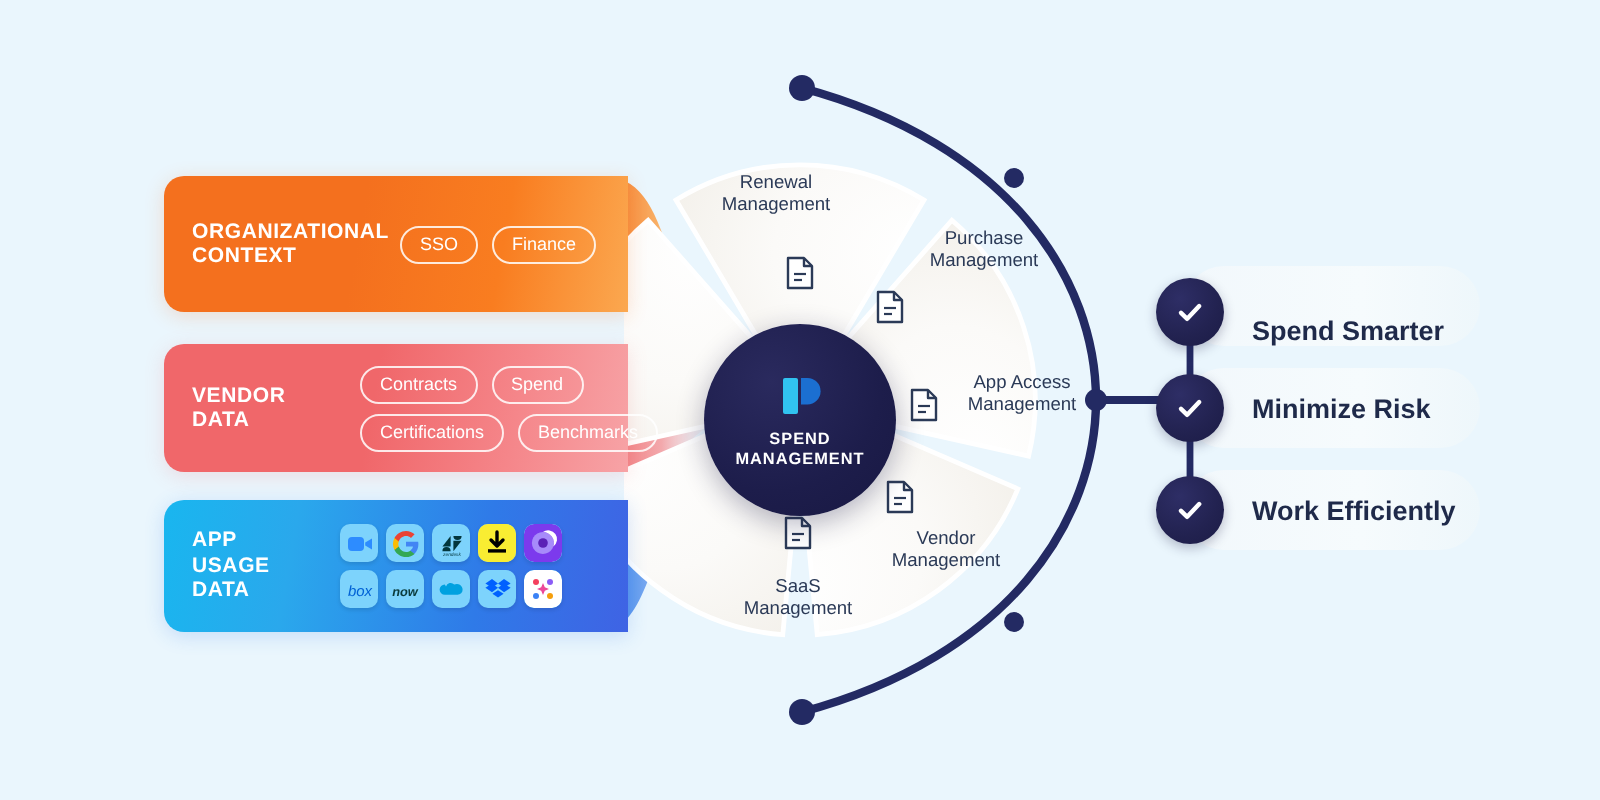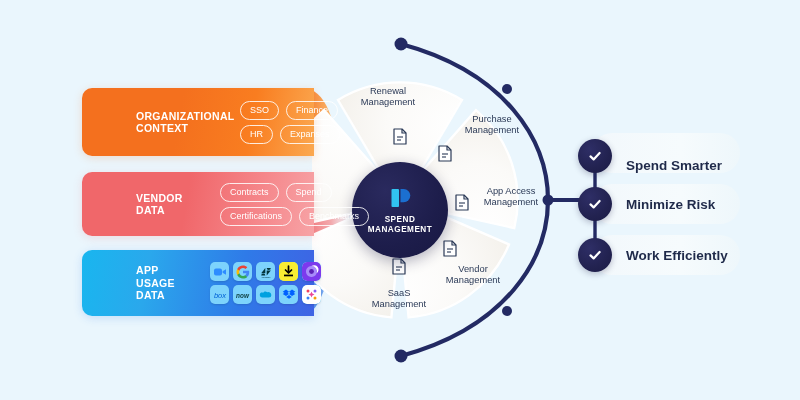--- a/index.html
+++ b/index.html
@@ -48,21 +48,21 @@
     box-shadow:0 2px 10px rgba(240,103,106,.18);
   }
   
   #app-ribbon{left:82px;top:250px;width:232px;height:66px;border-radius:30px;}
   #app-ribbon .body{
     position:absolute;inset:0;
     background:linear-gradient(100deg,#19b6ef 0%,#2aa8ec 28%,#2f7ae8 68%,#3f63e4 100%);
     border-radius:10px 0 0 10px;
     box-shadow:0 2px 10px rgba(47,122,232,.20);
   }
-  .ribbon .content{position:relative;display:flex;align-items:center;height:100%;padding-left:14px;gap:12px;margin-left:40px;}
+  .ribbon .content{position:relative;display:flex;align-items:center;height:100%;padding-left:14px;gap:12px;}
 
   
   #tails{position:absolute;left:0;top:0;}
 
   
   .app-grid{display:flex;flex-direction:column;gap:4px;}
   .app-row{display:flex;gap:4px;}
   .app-ico{
     width:19px;height:19px;border-radius:5px;background:#7dd3fc;
     display:flex;align-items:center;justify-content:center;
@@ -245,24 +245,20 @@
   <div class="ribbon" id="org-ribbon">
     <div class="body"></div>
     <div class="content">
       <div class="ribbon-label" style="width:92px;">ORGANIZATIONAL
 CONTEXT</div>
       <div class="chips">
         <div class="chip-row">
           <span class="chip">SSO</span>
           <span class="chip">Finance</span>
         </div>
-        <div class="chip-row">
-          <span class="chip">HR</span>
-          <span class="chip">Expanses</span>
-        </div>
       </div>
     </div>
   </div>
 
   <div class="ribbon" id="vendor-ribbon">
     <div class="body"></div>
     <div class="content">
       <div class="ribbon-label" style="width:72px;">VENDOR DATA</div>
       <div class="chips">
         <div class="chip-row">

